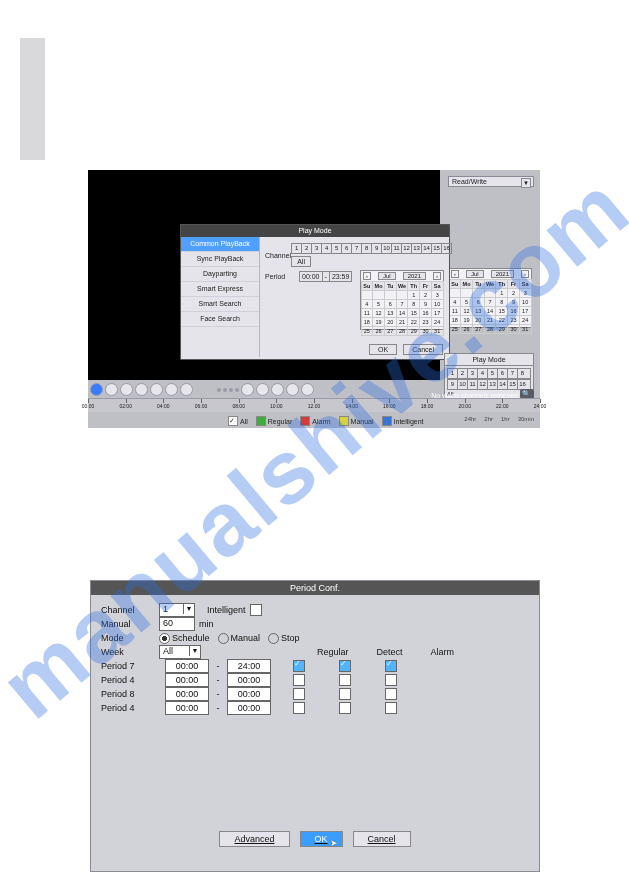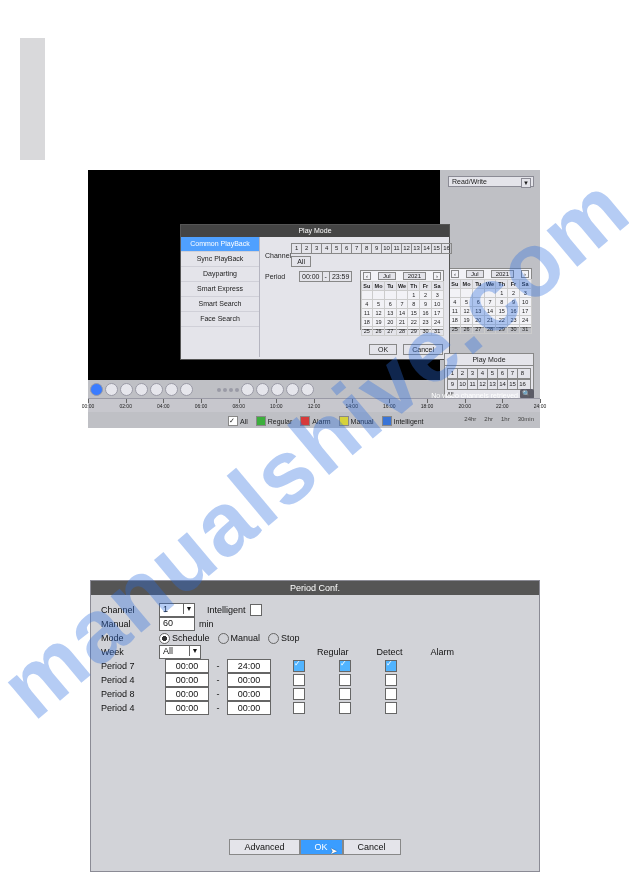--- a/index.html
+++ b/index.html
@@ -156,21 +156,21 @@
   .radio{display:inline-block;width:9px;height:9px;border:1px solid #666;border-radius:50%;margin-right:2px;}
   .headrow{display:flex;margin-left:116px;gap:28px;}
   .time-in{display:inline-flex;border:1px solid #666;background:#fff;width:42px;height:12px;align-items:center;justify-content:center;}
   .period-line{display:flex;align-items:center;gap:6px;height:14px;}
   .period-line .dash{width:6px;text-align:center;}
   .pchk{width:10px;height:10px;border:1px solid #666;background:#fff;display:inline-block;}
   .pchk.on{background:#51b4ff;position:relative;}
   .pchk.on::after{content:"✓";position:absolute;left:0;top:-2px;font-size:8px;color:#fff;}
   .checks{display:flex;gap:34px;margin-left:16px;}
 
-  .rec-footer{position:absolute;bottom:16px;left:0;right:0;display:flex;justify-content:center;}
+  .rec-footer{position:absolute;bottom:24px;left:0;right:0;display:flex;gap:10px;justify-content:center;text-decoration:underline;}
   .fbtn{border:1px solid #888;background:#e4e4ea;padding:2px 14px;font-size:9px;}
   .fbtn.primary{background:#3a9dff;color:#fff;position:relative;}
   .cursor{position:absolute;right:4px;bottom:-2px;font-size:9px;color:#fff;text-shadow:0 0 1px #000;}
 
 </style>
 </head>
 <body>
 
 <div class="watermark">manualshive.com</div>
 

